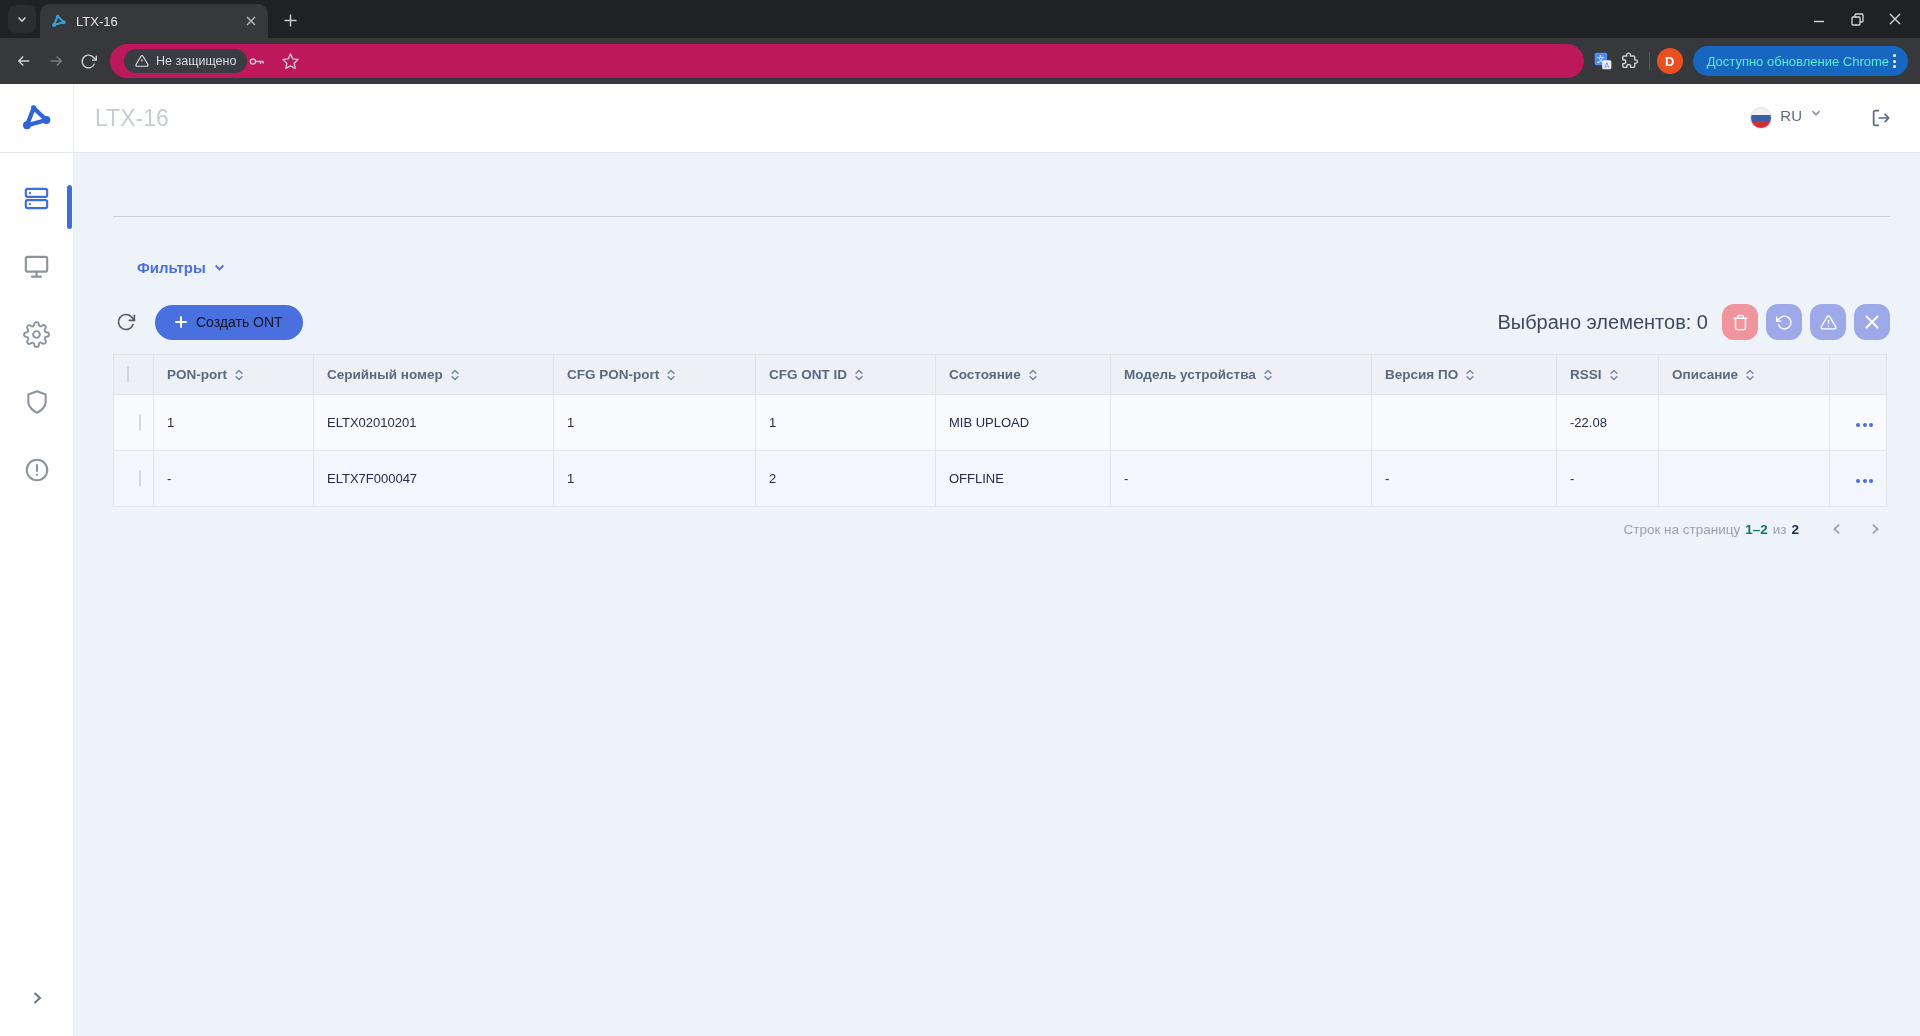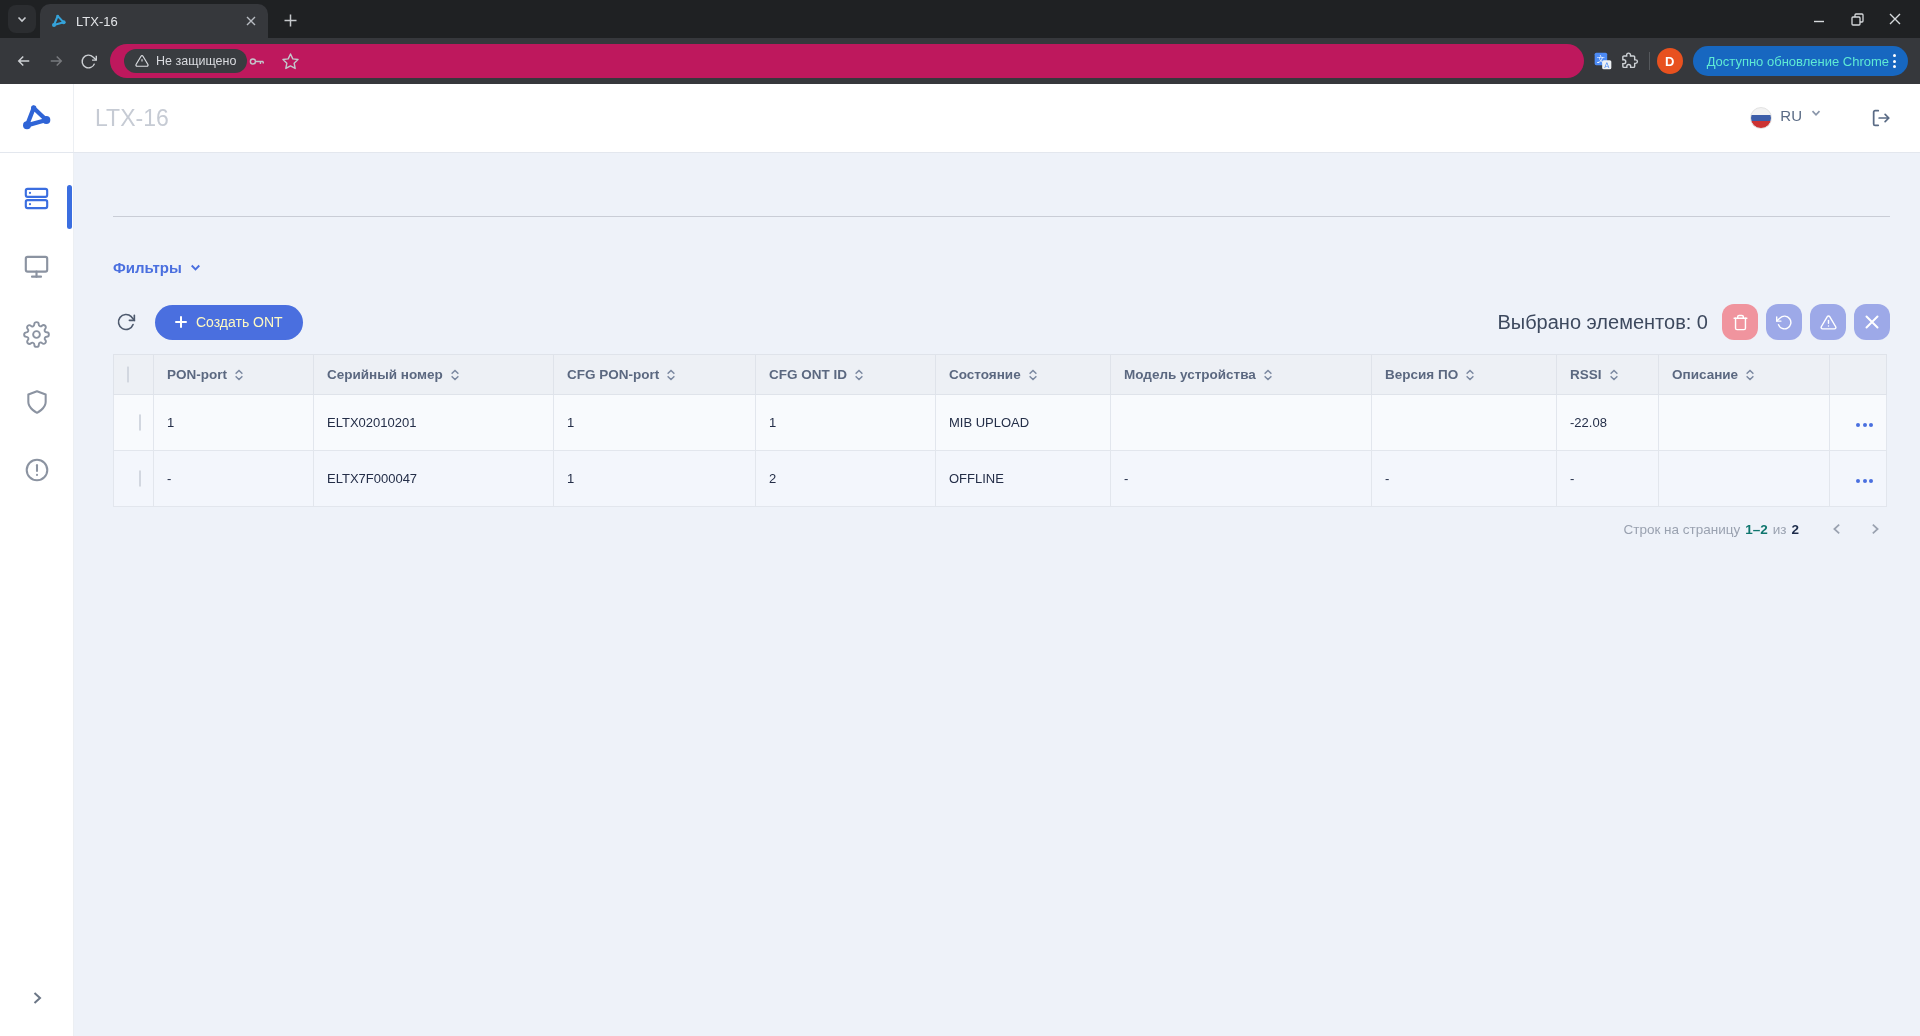--- a/index.html
+++ b/index.html
@@ -52,25 +52,25 @@
     display:flex; flex-direction:column; align-items:center; padding-top:26px; gap:30px; flex:none; }
   .side-item { width:38px; height:38px; display:flex; align-items:center; justify-content:center; }
   .active-indicator { position:absolute; right:1px; top:32px; width:5px; height:44px; background:#3b6ee0; border-radius:3px; }
   .sidebar-expand { position:absolute; bottom:26px; left:50%; transform:translateX(-50%); }
   .main { flex:1; padding:50px 30px 0 39px; }
 
   
   .page-title { font-size:21px; font-weight:700; color:#18243f; }
   .title-divider { height:1px; background:#c9cdd6; margin-top:13px; }
   .filters { margin-top:42px; display:inline-flex; align-items:center; gap:7px; color:#4a6fdf;
-    font-size:15px; font-weight:600; }
+    font-size:15px; font-weight:600;margin-left:24px; }
 
   .table-toolbar { margin-top:27px; display:flex; align-items:center; }
   .refresh-btn { width:26px; height:26px; display:flex; align-items:center; justify-content:center; }
-  .create-btn { margin-left:16px; height:35px; border:none; border-radius:18px; background:#4a6fdf; color:#fef9c3;
+  .create-btn { margin-left:16px; height:35px; border:none; border-radius:18px; background:#4a6fdf; color:#0f172a;
     font-size:14px; display:flex; align-items:center; gap:9px; padding:0 20px;
     font-family:"Liberation Sans","DejaVu Sans",sans-serif; }
   .toolbar-right { margin-left:auto; display:flex; align-items:center; gap:8px; }
   .selected-label { color:#3d495e; font-size:20px; margin-right:6px; }
   .action-btn { width:36px; height:36px; border:none; border-radius:12px; display:flex;
     align-items:center; justify-content:center; }
   .action-danger { background:#f0949e; }
   .action-muted { background:#9da9e8; }
 
   

